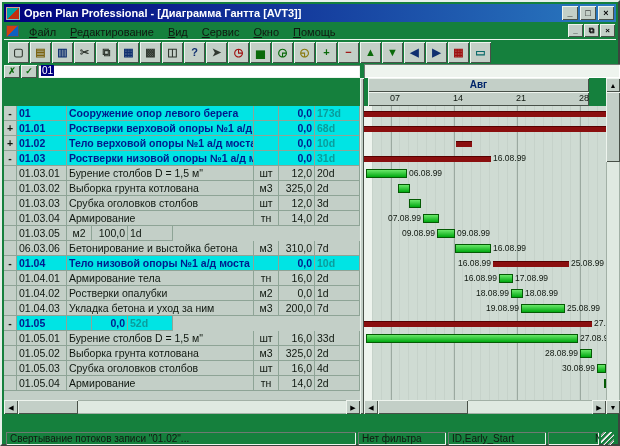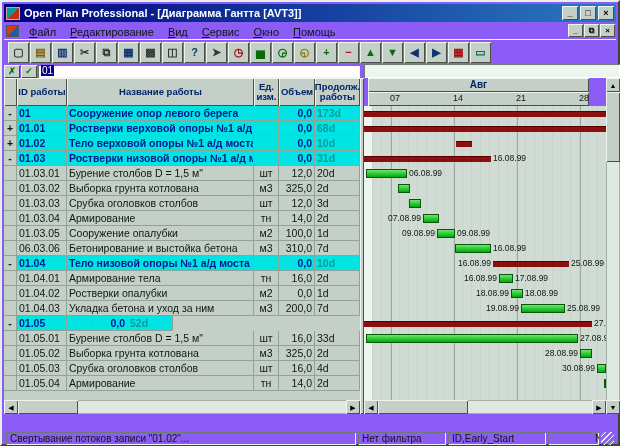--- a/index.html
+++ b/index.html
@@ -1,19 +1,19 @@
 <!DOCTYPE html>
 <html><head>
 <meta charset="utf-8">
 <style>
   * { margin:0; padding:0; box-sizing:border-box; }
   html,body { width:620px; height:446px; }
   body { position:relative; font-family:"Liberation Sans", sans-serif; background:#c3cfc7; overflow:hidden; color:#101810; }
 
-  #frame { position:absolute; inset:0; border:2px solid; border-color:#e8f0ea #3c443e #3c443e #e8f0ea; background:#8b5cf6; }
+  #frame { position:absolute; inset:0; border:2px solid; border-color:#e8f0ea #3c443e #3c443e #e8f0ea; background:#15803d; }
 
   #titlebar { position:absolute; left:2px; top:2px; right:2px; height:18px;
     background:linear-gradient(90deg,#00007c,#2a7ac0); display:flex; align-items:center; padding:0 2px; }
   #app-icon { width:14px; height:13px; background:linear-gradient(135deg,#00a0a0 0 50%,#c03010 50% 100%);
     border:1px solid rgba(255,255,255,.5); flex:0 0 auto; }
   #title-text { color:#fff; font-weight:bold; font-size:11px; margin-left:4px; flex:1; white-space:nowrap; overflow:hidden; }
   .cap-btn { width:16px; height:14px; background:#c3cfc7; border:none;
     box-shadow: inset 1px 1px 0 #eef4ee, inset -1px -1px 0 #485048;
     font-size:9px; line-height:12px; text-align:center; margin-left:2px; font-weight:bold; font-family:inherit; }
 
@@ -134,28 +134,20 @@
     <span id="toolbar-buttons"><button class="tb-btn"><span class="tb-glyph" style="color: rgb(48, 56, 48);">▢</span></button><button class="tb-btn"><span class="tb-glyph" style="color: rgb(122, 98, 16);">▤</span></button><button class="tb-btn"><span class="tb-glyph" style="color: rgb(16, 48, 112);">▥</span></button><span class="tb-sep"></span><button class="tb-btn"><span class="tb-glyph" style="color: rgb(48, 56, 48);">✂</span></button><button class="tb-btn"><span class="tb-glyph" style="color: rgb(48, 56, 48);">⧉</span></button><button class="tb-btn"><span class="tb-glyph" style="color: rgb(16, 48, 112);">▦</span></button><span class="tb-sep"></span><button class="tb-btn"><span class="tb-glyph" style="color: rgb(48, 56, 48);">▩</span></button><button class="tb-btn"><span class="tb-glyph" style="color: rgb(48, 56, 48);">◫</span></button><button class="tb-btn"><span class="tb-glyph" style="color: rgb(16, 48, 112);">?</span></button><button class="tb-btn"><span class="tb-glyph" style="color: rgb(48, 56, 48);">➤</span></button><span class="tb-sep"></span><button class="tb-btn"><span class="tb-glyph" style="color: rgb(160, 16, 16);">◷</span></button><button class="tb-btn"><span class="tb-glyph" style="color: rgb(10, 106, 10);">▅</span></button><button class="tb-btn"><span class="tb-glyph" style="color: rgb(10, 106, 10);">◶</span></button><button class="tb-btn"><span class="tb-glyph" style="color: rgb(138, 122, 16);">◵</span></button><span class="tb-sep"></span><button class="tb-btn"><span class="tb-glyph" style="color: rgb(10, 106, 10);">+</span></button><button class="tb-btn"><span class="tb-glyph" style="color: rgb(160, 16, 16);">−</span></button><span class="tb-sep"></span><button class="tb-btn"><span class="tb-glyph" style="color: rgb(10, 106, 10);">▲</span></button><button class="tb-btn"><span class="tb-glyph" style="color: rgb(10, 106, 10);">▼</span></button><button class="tb-btn"><span class="tb-glyph" style="color: rgb(16, 48, 112);">◀</span></button><button class="tb-btn"><span class="tb-glyph" style="color: rgb(16, 48, 112);">▶</span></button><span class="tb-sep"></span><button class="tb-btn"><span class="tb-glyph" style="color: rgb(160, 16, 16);">▦</span></button><button class="tb-btn"><span class="tb-glyph" style="color: rgb(10, 106, 106);">▭</span></button></span>
   </div>
 
   <div id="editbar">
     <button class="eb-btn">✗</button>
     <button class="eb-btn">✓</button>
     <div id="edit-field"><span id="edit-sel">01</span></div>
   </div>
   <div id="gantt-topstrip"></div>
 
-  <div id="table-header">
-    <div class="hcell w-exp"></div>
-    <div class="hcell w-id">ID работы</div>
-    <div class="hcell w-name">Название работы</div>
-    <div class="hcell w-unit">Ед. изм.</div>
-    <div class="hcell w-vol">Объем</div>
-    <div class="hcell w-dur">Продолж. работы</div>
-  </div>
   <div id="table-body">
       <div class="trow sum">
         <div class="tcell c-exp">-</div>
         <div class="tcell c-id">01</div>
         <div class="tcell c-name">Сооружение опор левого берега</div>
         <div class="tcell c-unit"></div>
         <div class="tcell c-vol">0,0</div>
         <div class="tcell c-dur">173d</div>
       </div>
       <div class="trow sum">
@@ -210,21 +202,20 @@
         <div class="tcell c-exp"></div>
         <div class="tcell c-id">01.03.04</div>
         <div class="tcell c-name">Армирование</div>
         <div class="tcell c-unit">тн</div>
         <div class="tcell c-vol">14,0</div>
         <div class="tcell c-dur">2d</div>
       </div>
       <div class="trow">
         <div class="tcell c-exp"></div>
         <div class="tcell c-id">01.03.05</div>
-        <div class="tcell c-name">Сооружение опалубки</div>
         <div class="tcell c-unit">м2</div>
         <div class="tcell c-vol">100,0</div>
         <div class="tcell c-dur">1d</div>
       </div>
       <div class="trow">
         <div class="tcell c-exp"></div>
         <div class="tcell c-id">06.03.06</div>
         <div class="tcell c-name">Бетонирование и выстойка бетона</div>
         <div class="tcell c-unit">м3</div>
         <div class="tcell c-vol">310,0</div>

